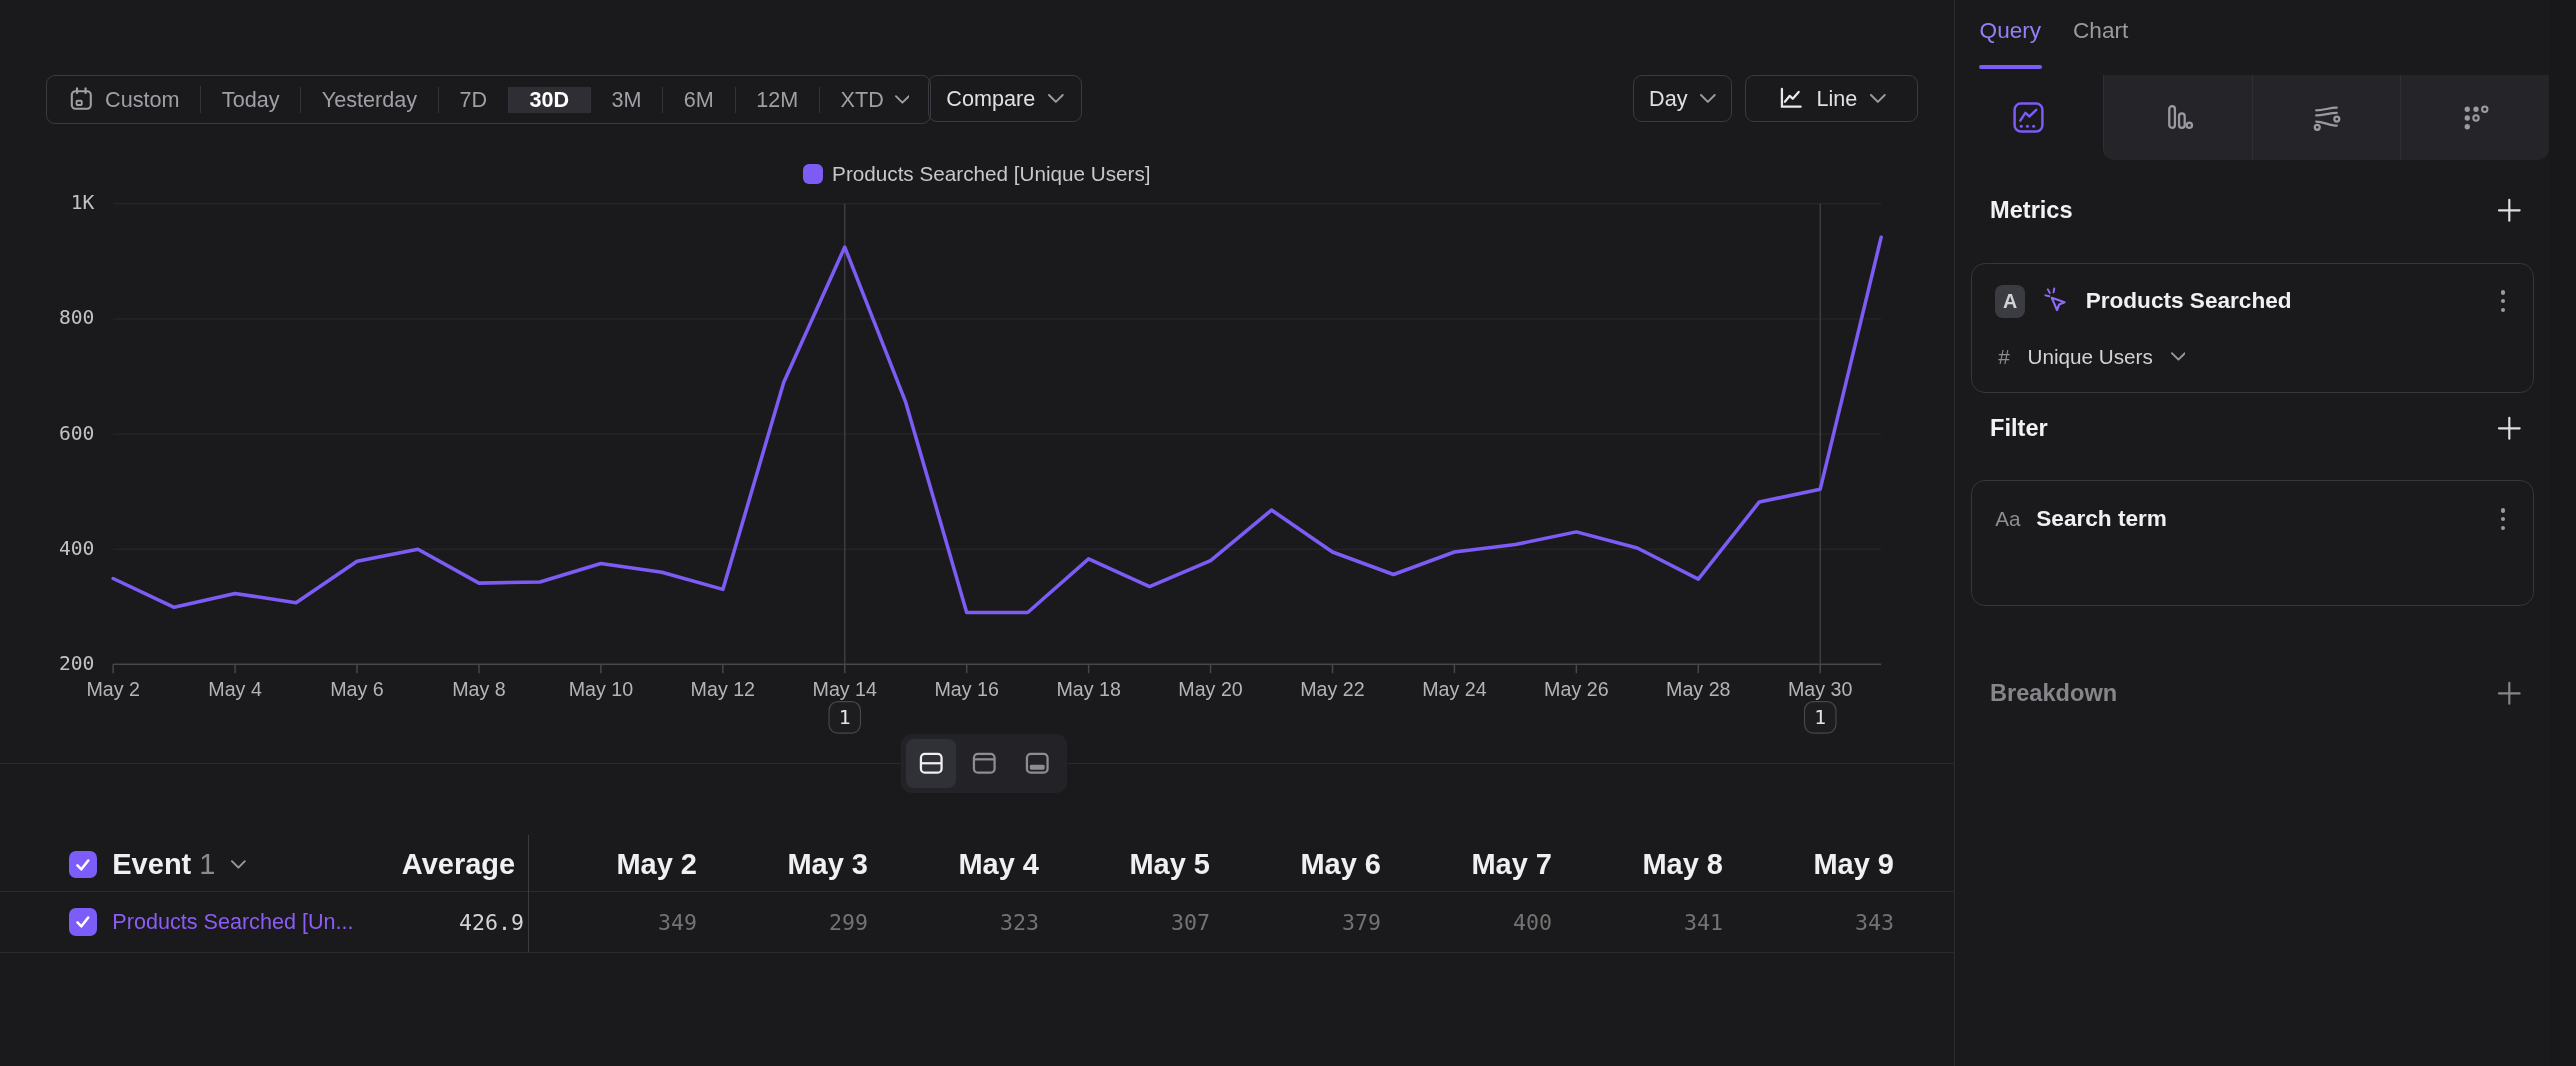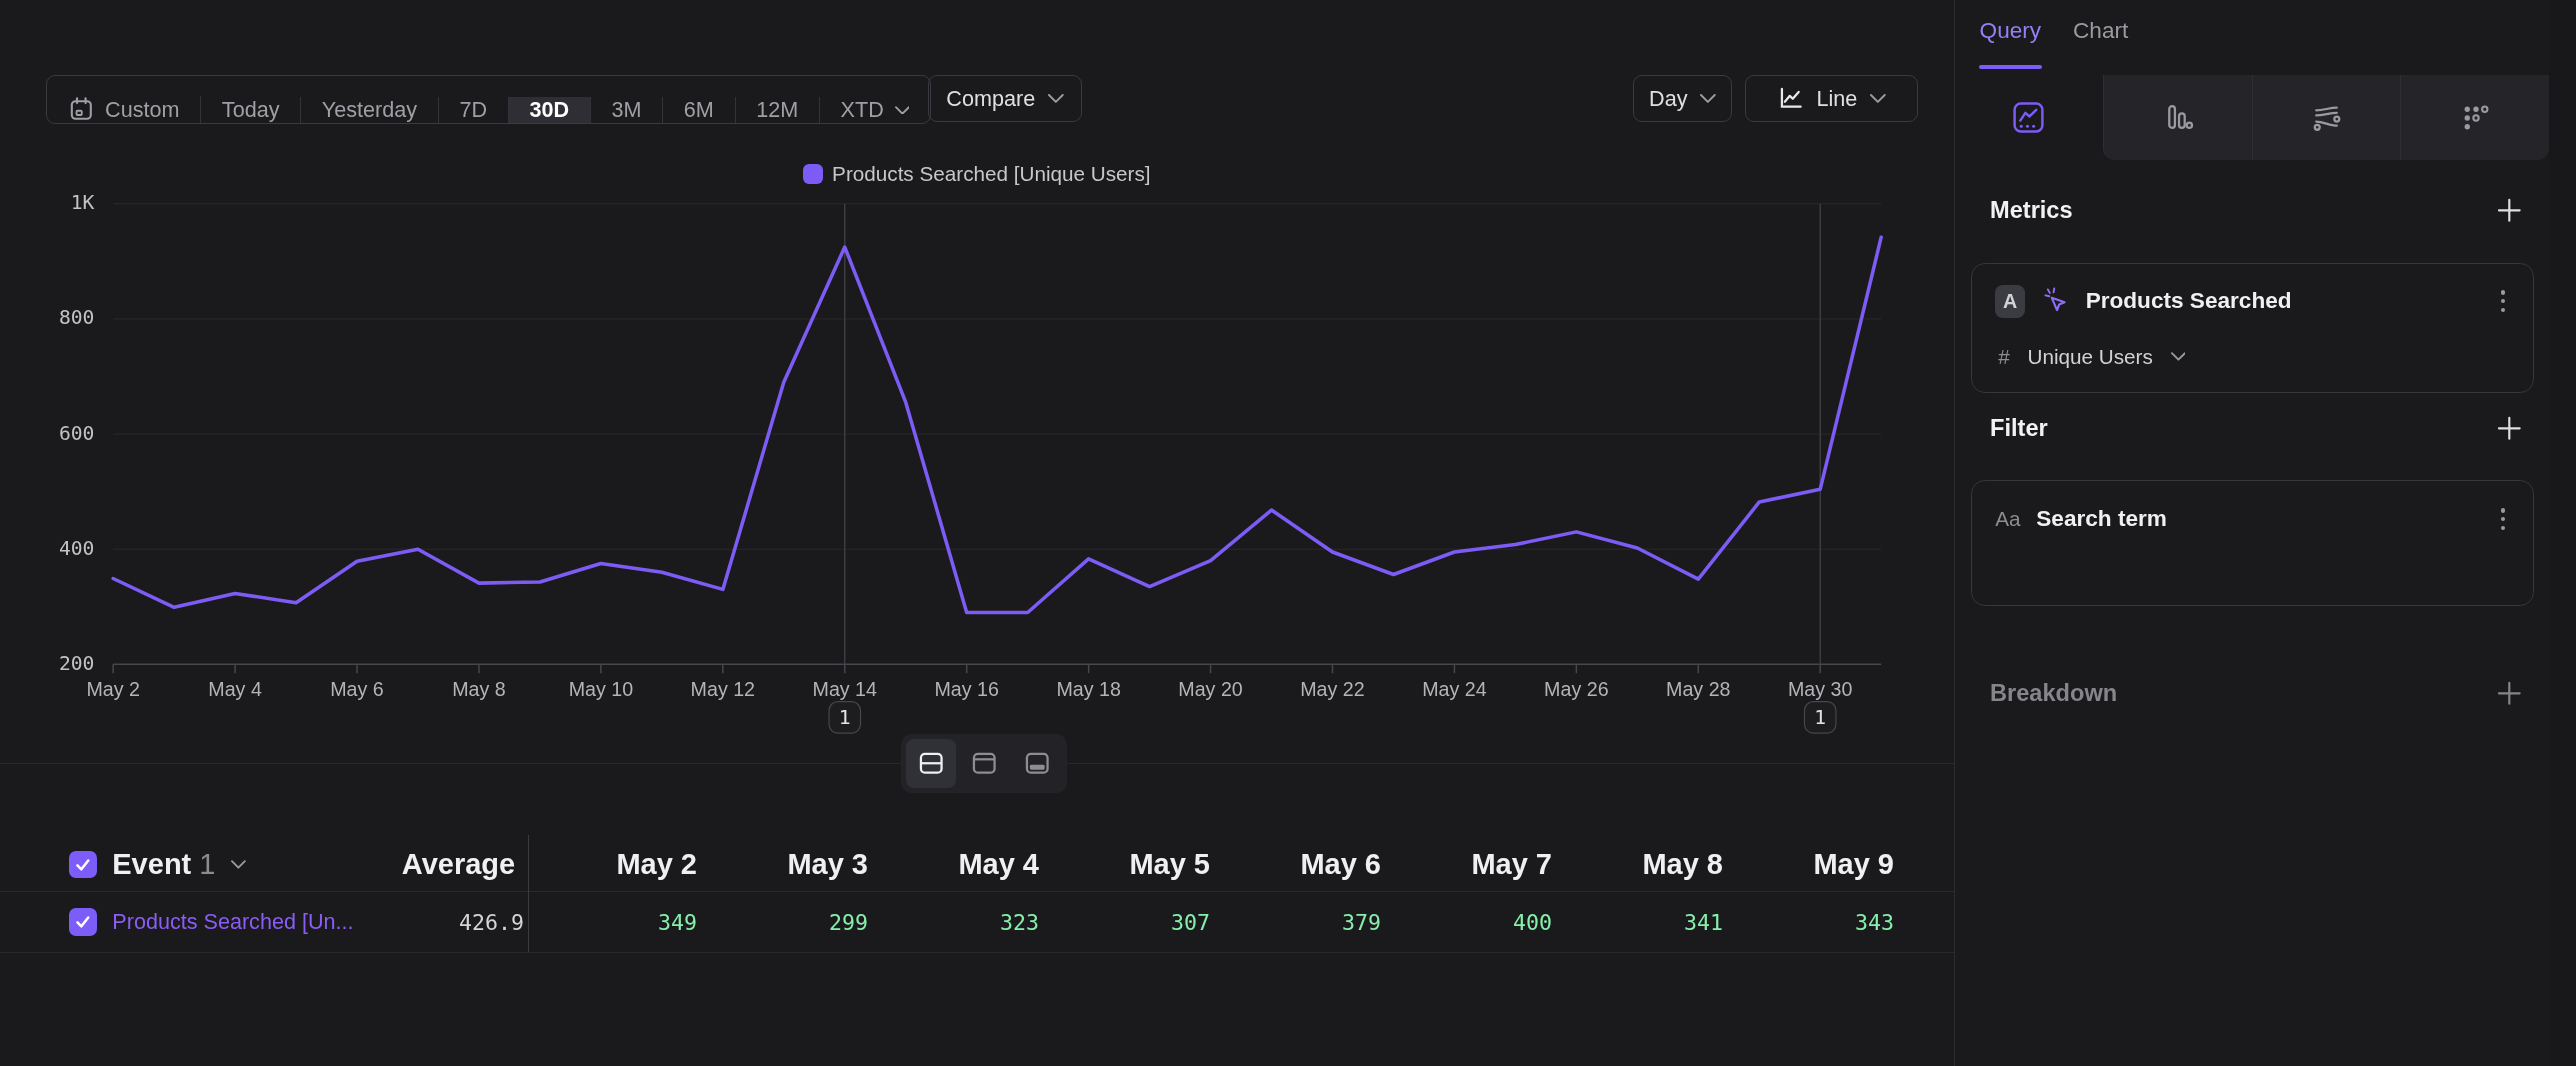--- a/index.html
+++ b/index.html
@@ -1,20 +1,20 @@
 <!DOCTYPE html>
 <html><head>
 <meta charset="utf-8">
 <style>
   html,body{margin:0;padding:0;background:#111;}
   .app{position:relative;width:2576px;height:1067px;background:#1a1a1c;font-family:"Liberation Sans",sans-serif;overflow:hidden;}
   .mono{font-family:"DejaVu Sans Mono",monospace;}
 
   
-  .seg{position:absolute;left:46px;top:75px;height:47px;display:flex;align-items:flex-end;border:1px solid #3a3a40;border-radius:8.9px;overflow:hidden;}
+  .seg{position:absolute;left:46px;top:75px;height:47px;display:flex;align-items:center;border:1px solid #3a3a40;border-radius:8.9px;overflow:hidden;}
   .seg-item{display:flex;align-items:center;gap:10.8px;padding:0 20.7px;font-size:21.6px;color:#9fa0a5;border-right:1px solid #333339;cursor:default;white-space:nowrap;}
   .seg-item:last-child{border-right:none;}
   .seg-item.active{background:#2e2e34;color:#ffffff;font-weight:600;}
   .btn{position:absolute;top:75px;height:47px;box-sizing:border-box;border:1px solid #3a3a40;border-radius:8.9px;display:flex;align-items:center;justify-content:center;gap:12.8px;font-size:21.6px;color:#e0e0e4;background:transparent;}
   #compare-btn{left:905px;width:154px;margin-left:23px;}
   #day-btn{left:1633px;width:99px;align-items:center;}
   #line-btn{left:1745px;width:173px;}
 
   
   .legend{position:absolute;top:162px;left:0;width:1954px;display:flex;justify-content:center;align-items:center;gap:9px;}
@@ -34,21 +34,21 @@
   .table-sep{position:absolute;left:528px;top:835px;width:1px;height:117px;background:#3a3a3f;}
   .thead,.trow{position:absolute;left:0;width:1954px;display:flex;align-items:center;padding-left:69px;box-sizing:border-box;}
   .thead{top:838px;height:53px;}
   .trow{top:892px;height:60px;}
   .c-name{width:366px;display:flex;align-items:center;gap:15.7px;min-width:0;}
   .c-avg{width:93px;display:flex;justify-content:flex-end;align-items:center;gap:8.9px;padding-right:3.9px;box-sizing:border-box;}
   .c-date{width:171px;text-align:right;padding-right:2px;box-sizing:border-box;white-space:nowrap;}
   .th-txt{font-size:29px;font-weight:600;color:#f0f0f3;}
   .dim{color:#8a8a8f;font-weight:400;}
   .row-name{font-size:21.6px;color:#8b5cf6;white-space:nowrap;overflow:hidden;}
-  .num{font-size:21.6px;color:#86efac;}
+  .num{font-size:21.6px;color:#737373;}
   .checkbox{width:27.6px;height:27.6px;border-radius:6.9px;background:#7c5dfa;display:flex;align-items:center;justify-content:center;flex:none;}
 
   
   .panel{position:absolute;left:1954px;top:0;width:622px;height:1067px;background:#1a1a1c;border-left:1px solid #2c2c30;box-sizing:border-box;}
   .gutter{position:absolute;left:594px;top:0;width:27.6px;height:1067px;background:#18181a;}
   .tab-label{position:absolute;top:17.7px;font-size:22.6px;cursor:default;}
   #tab-query{left:24.6px;color:#9181f4;font-weight:500;}
   #tab-chart{left:118px;color:#9a9aa0;}
   .tab-underline{position:absolute;left:23.6px;top:65px;width:63px;height:3.9px;border-radius:3px;background:#7c5dfa;}
   .icon-row{position:absolute;left:0;top:75px;width:594px;height:85px;display:flex;}

